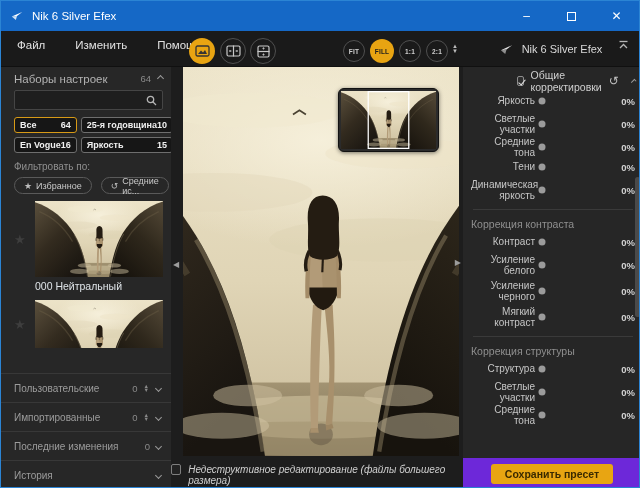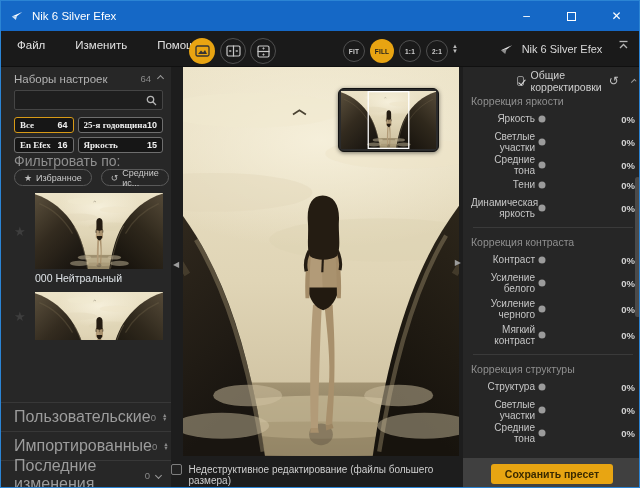--- a/index.html
+++ b/index.html
@@ -30,69 +30,69 @@
   .center{position:absolute;left:170px;top:0;width:292px;height:100%;background:#1d1d1d;}
   .rightpanel{position:absolute;left:462px;top:0;width:178px;height:100%;background:#262626;}
   
   .sb-head{margin-top:4px;height:15px;display:flex;align-items:center;}
   .sb-head .t{color:#b3b3b3;font-size:11.5px;flex:1;}
   .sb-head .c{color:#8a8a8a;font-size:9.5px;margin-right:7px;}
   .searchbox{margin-top:4px;height:20px;background:#1e1e1e;border:1px solid #454545;border-radius:2px;display:flex;align-items:center;padding:0 5px;}
   .searchbox input{flex:1;background:transparent;border:none;outline:none;color:#ddd;font-size:10px;min-width:0;}
   .chips{margin-top:7px;display:grid;grid-template-columns:1fr 1fr;gap:4px;}
   .chip{height:16px;background:#161616;border:1px solid #6e6e6e;border-radius:3px;display:flex;align-items:center;padding:0 5px;color:#f0f0f0;font-size:9px;font-weight:bold;}
-  .chip .lb{flex:1;white-space:nowrap;overflow:hidden;font-family:Liberation Serif, serif;}
+  .chip .lb{flex:1;white-space:nowrap;overflow:hidden;}
   .chip.sel{border-color:#d79a17;}
-  .filterlab{margin-top:0;color:#8f8f8f;font-size:14px;height:12px;}
+  .filterlab{margin-top:8px;color:#8f8f8f;font-size:10px;height:12px;}
   .pills{margin-top:4px;display:flex;gap:9px;}
   .pill{height:17px;border:1px solid #5a5a5a;border-radius:9px;display:flex;align-items:center;gap:4px;padding:0 9px;color:#c9c9c9;font-size:9px;}
   .pill .ic{font-size:9px;color:#bdbdbd;}
   .preset{margin-top:7px;display:flex;}
   .preset .starcol{width:21px;display:flex;align-items:center;}
   .preset .star{color:#3e3e3e;font-size:13px;}
   .preset .thumb{flex:1;height:76px;overflow:hidden;background:#111;}
   .preset.clip .thumb{height:48px;}
   .preset .thumb svg{display:block;}
   .preset-label{margin:3px 0 0 21px;height:13px;color:#dfe4e8;font-size:10.5px;}
   .sb-sections{position:absolute;left:0;bottom:0;width:100%;}
   .sb-row{height:29px;border-top:1px solid #383838;display:flex;align-items:center;padding:0 10px 0 13px;}
-  .sb-row .lb{flex:1;color:#9c9c9c;font-size:16px;}
+  .sb-row .lb{flex:1;color:#9c9c9c;font-size:10px;}
   .sb-row .cnt{color:#8a8a8a;font-size:9.5px;margin-right:6px;}
   .sortspin{display:flex;flex-direction:column;line-height:4.5px;font-size:5.5px;color:#8a8a8a;margin-right:7px;}
   
   .chev{display:inline-block;width:5px;height:5px;border-right:1.4px solid #9a9a9a;border-bottom:1.4px solid #9a9a9a;}
   .chev.up{transform:rotate(-135deg);}
   .chev.down{transform:rotate(45deg);}
   
   .mainimg{position:absolute;left:12px;top:0;width:276px;height:389px;overflow:hidden;background:#b9ac8d;}
   .mainimg svg{display:block;}
   .navigator{position:absolute;left:155px;top:21px;width:101px;height:64px;background:#2b2b2b;border:1px solid #121212;border-radius:6px;padding:2px;box-shadow:0 1px 4px rgba(0,0,0,.5);}
   .collapse-h{position:absolute;color:#9c9c9c;font-size:8px;line-height:8px;}
   .bottombar{position:absolute;left:0;bottom:0;width:100%;height:33px;background:#1d1d1d;display:flex;justify-content:center;padding-top:8px;gap:7px;}
   .bb-check{width:11px;height:11px;border:1px solid #7e7e7e;border-radius:2px;background:#222;}
-  .bottombar .lb{color:#cfcfcf;font-size:10px;}
+  .bottombar .lb{color:#cfcfcf;font-size:10px;font-style:italic;}
   
   .rp-body{position:absolute;left:0;top:0;width:100%;height:391px;padding:4px 6px 0 8px;overflow:hidden;}
   .sec-head{height:20px;display:flex;align-items:center;gap:7px;margin-left:46px;}
   .cb{width:10px;height:10px;border:1px solid #8d8d8d;border-radius:2px;background:#2e2e2e;position:relative;}
   .cb.checked::after{content:"";position:absolute;left:2px;top:0.5px;width:3px;height:6px;border-right:1.4px solid #e6e6e6;border-bottom:1.4px solid #e6e6e6;transform:rotate(40deg);}
   .sec-head .t{flex:1;color:#cfcfcf;font-size:10.5px;}
   .reset-ic{color:#c0c0c0;font-size:12px;margin-right:6px;}
   .grp-title{margin-top:2px;height:16px;color:#8f8f8f;font-size:10.5px;display:flex;align-items:center;}
   .srow{display:flex;align-items:center;}
   .srow.h1{height:20px;} .srow.h2{height:26px;justify-content:flex-end;}
   .srow .lb{width:64px;text-align:right;color:#c6c6c6;font-size:10px;line-height:1.15;}
   .trackwrap{flex:1;margin:0 5px 0 7px;position:relative;}
   .ticks{height:3px;margin-bottom:1px;background-image:repeating-linear-gradient(to right,#575757 0,#575757 1px,transparent 1px,transparent 7.2px);}
   .track{height:3px;background:#141414;border-radius:2px;position:relative;}
   .thumbdot{position:absolute;top:50%;width:7px;height:7px;border-radius:50%;background:#9b9b9b;transform:translate(-50%,-50%);}
   .srow .val{width:24px;text-align:right;color:#d2d2d2;font-size:9.5px;font-weight:bold;}
   .rp-div{height:1px;background:#3a3a3a;margin:6px 2px;}
   .rp-scroll{position:absolute;right:1px;top:110px;width:5px;height:140px;background:#4a4a4a;border-radius:3px;}
-  .rp-foot{position:absolute;left:0;bottom:0;width:100%;height:31px;background:#404040;display:flex;align-items:center;justify-content:center;}
+  .rp-foot{position:absolute;left:0;bottom:0;width:100%;height:31px;background:#6d28d9;display:flex;align-items:center;justify-content:center;}
   .save-btn{background:#e8a512;color:#3a2a00;font-size:10.5px;font-weight:bold;border:none;border-radius:3px;padding:4px 14px;}
 </style>
 </head>
 <body>
 
 <svg width="0" height="0" style="position:absolute">
   <defs>
     <linearGradient id="sky" x1="0" y1="0" x2="0" y2="1">
       <stop offset="0" stop-color="#ece3c8"></stop>
         <stop offset="0.55" stop-color="#e0d5b6"></stop>
@@ -252,21 +252,21 @@
       <div class="chips">
         <div class="chip sel">
             <span class="lb">Все</span>
             <span>64</span>
           </div>
         <div class="chip">
             <span class="lb">25-я годовщина</span>
             <span>10</span>
           </div>
         <div class="chip">
-            <span class="lb">En Efex</span>
+            <span class="lb">En Vogue</span>
             <span>16</span>
           </div>
         <div class="chip">
             <span class="lb">Яркость</span>
             <span>15</span>
           </div>
       </div>
       <div class="filterlab">Фильтровать по:</div>
       <div class="pills">
         <div class="pill">
@@ -317,20 +317,24 @@
           <span class="cnt">0</span>
           <span class="sortspin">
               <span>▲</span>
               <span>▼</span>
             </span>
           <span class="chev down"></span>
         </div>
         <div class="sb-row">
           <span class="lb">Последние изменения</span>
           <span class="cnt">0</span>
+          <span class="chev down"></span>
+        </div>
+        <div class="sb-row">
+          <span class="lb">История</span>
           <span class="chev down"></span>
         </div>
       </div>
     </div>
 
     <div class="center">
       <div class="mainimg">
         <svg width="276" height="389" viewBox="86 0 128 180" preserveAspectRatio="none">
             <use href="#scene"></use>
           </svg>
@@ -351,21 +355,20 @@
 
     <div class="rightpanel">
       <div class="rp-body">
         <div class="sec-head">
           <span class="cb checked"></span>
           <span class="t">Общие корректировки</span>
           <span class="reset-ic">↺</span>
           <span class="chev up"></span>
         </div>
 
-        <div class="grp-title">Коррекция яркости</div>
 
         <div class="srow h1">
           <span class="lb">Яркость</span>
           <span class="trackwrap"><span class="ticks"></span><span class="track"><span class="thumbdot" style="left: 50%;"></span></span></span>
           <span class="val">0%</span>
         </div>
         <div class="srow h2">
           <span class="lb">Светлые участки</span>
           <span class="trackwrap"><span class="ticks"></span><span class="track"><span class="thumbdot" style="left: 50%;"></span></span></span>
           <span class="val">0%</span>

